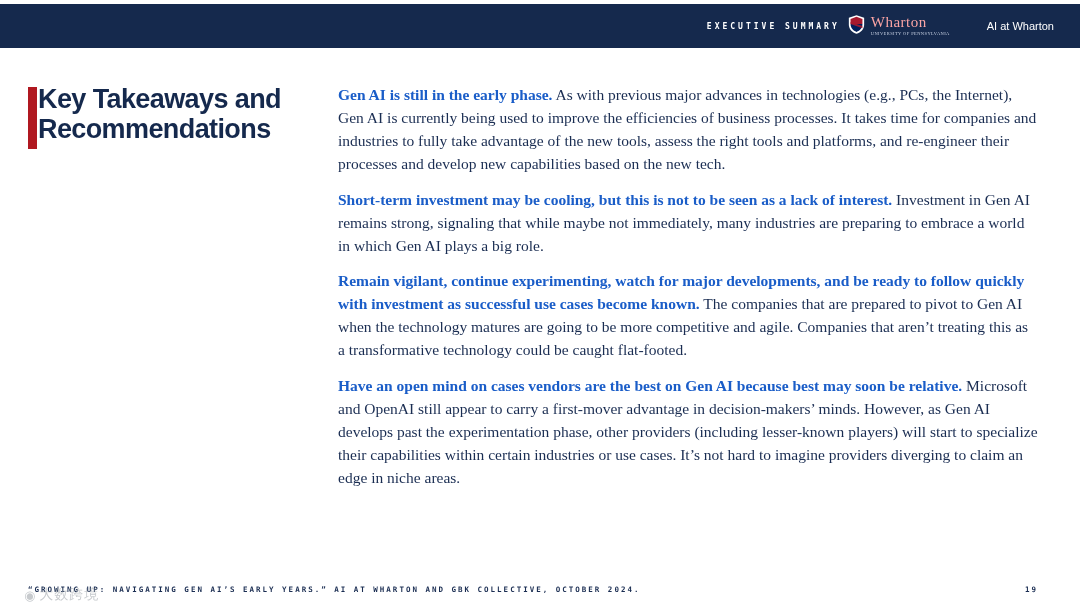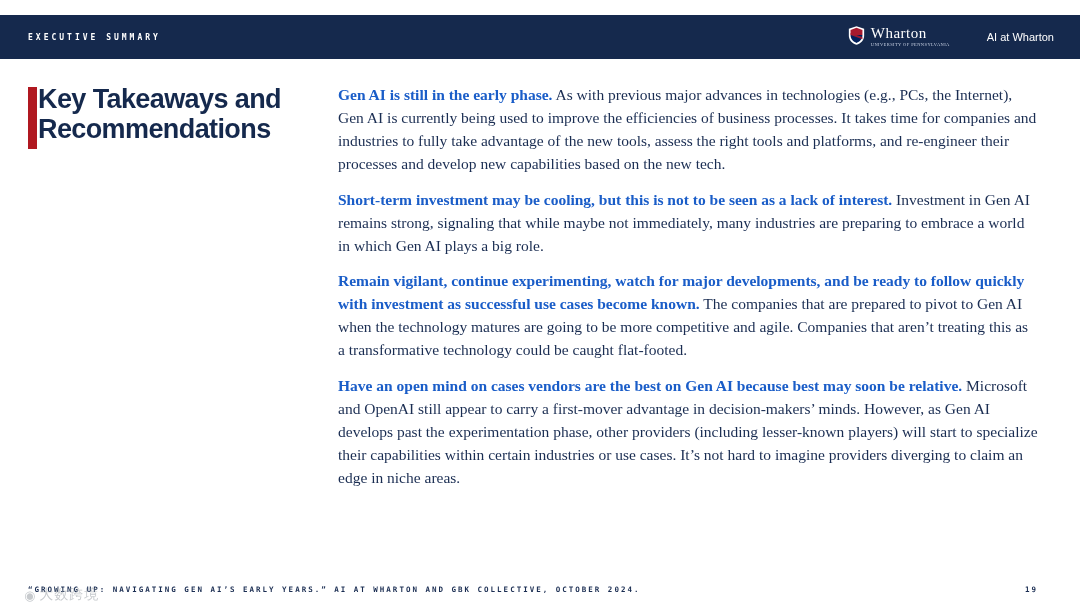--- a/index.html
+++ b/index.html
@@ -12,35 +12,35 @@
   html,body{width:1080px;height:608px;}
   body{
     font-family:"Liberation Serif", serif;
     background:#ffffff;
     position:relative;
     overflow:hidden;
   }
 
   
   .topbar{
-    position:absolute;top:15px;left:0;right:0;height:44px;
+    position:absolute;top:4px;left:0;right:0;height:44px;
     background:var(--navy);
-    display:flex;align-items:center;justify-content:space-between;
+    display:flex;align-items:center;justify-content:flex-end;
     padding:0 26px 0 28px;
   }
   .eyebrow{
     font-family:"DejaVu Sans Mono", monospace;
     font-size:8px;font-weight:bold;letter-spacing:3px;color:#ffffff;
   }
   .brand{display:flex;align-items:center;gap:9px;}
   .wharton-lockup{display:flex;align-items:center;gap:6px;padding:4px 8px;}
   .wharton-text{display:flex;flex-direction:column;line-height:1;}
   .wharton-name{
     font-family:"Liberation Serif", serif;
-    font-size:15px;color:#ffffff;letter-spacing:0.5px;
+    font-size:15px;color:#fca5a5;letter-spacing:0.5px;
   }
   .wharton-sub{
     font-family:"Liberation Serif", serif;
     font-size:4.5px;color:#c9d2e4;letter-spacing:0.4px;margin-top:2px;
     text-transform:uppercase;
   }
   .product-name{
     font-family:"Liberation Sans", sans-serif;
     font-size:11px;color:#ffffff;margin-left:20px;
   }

